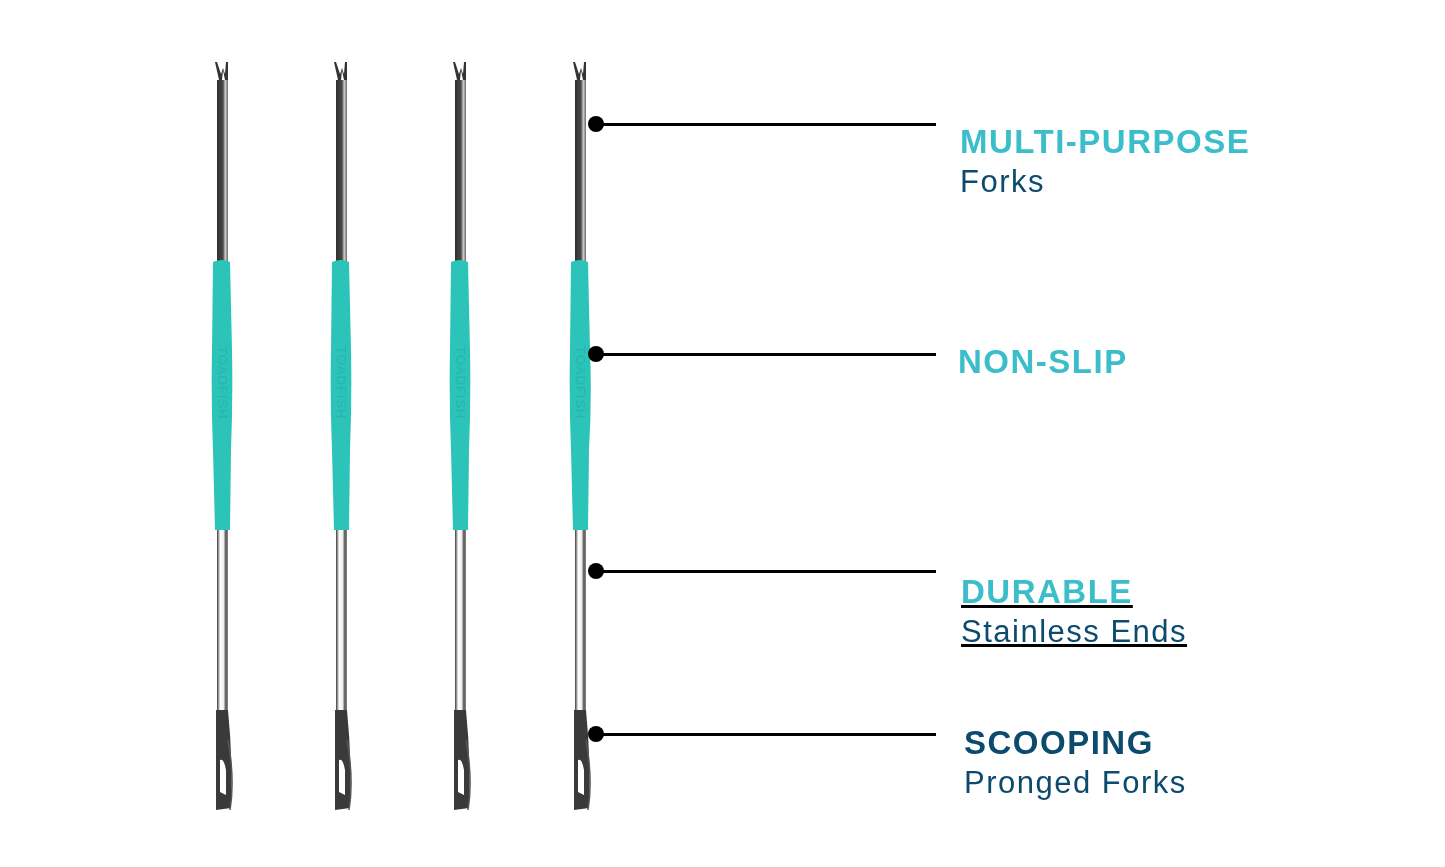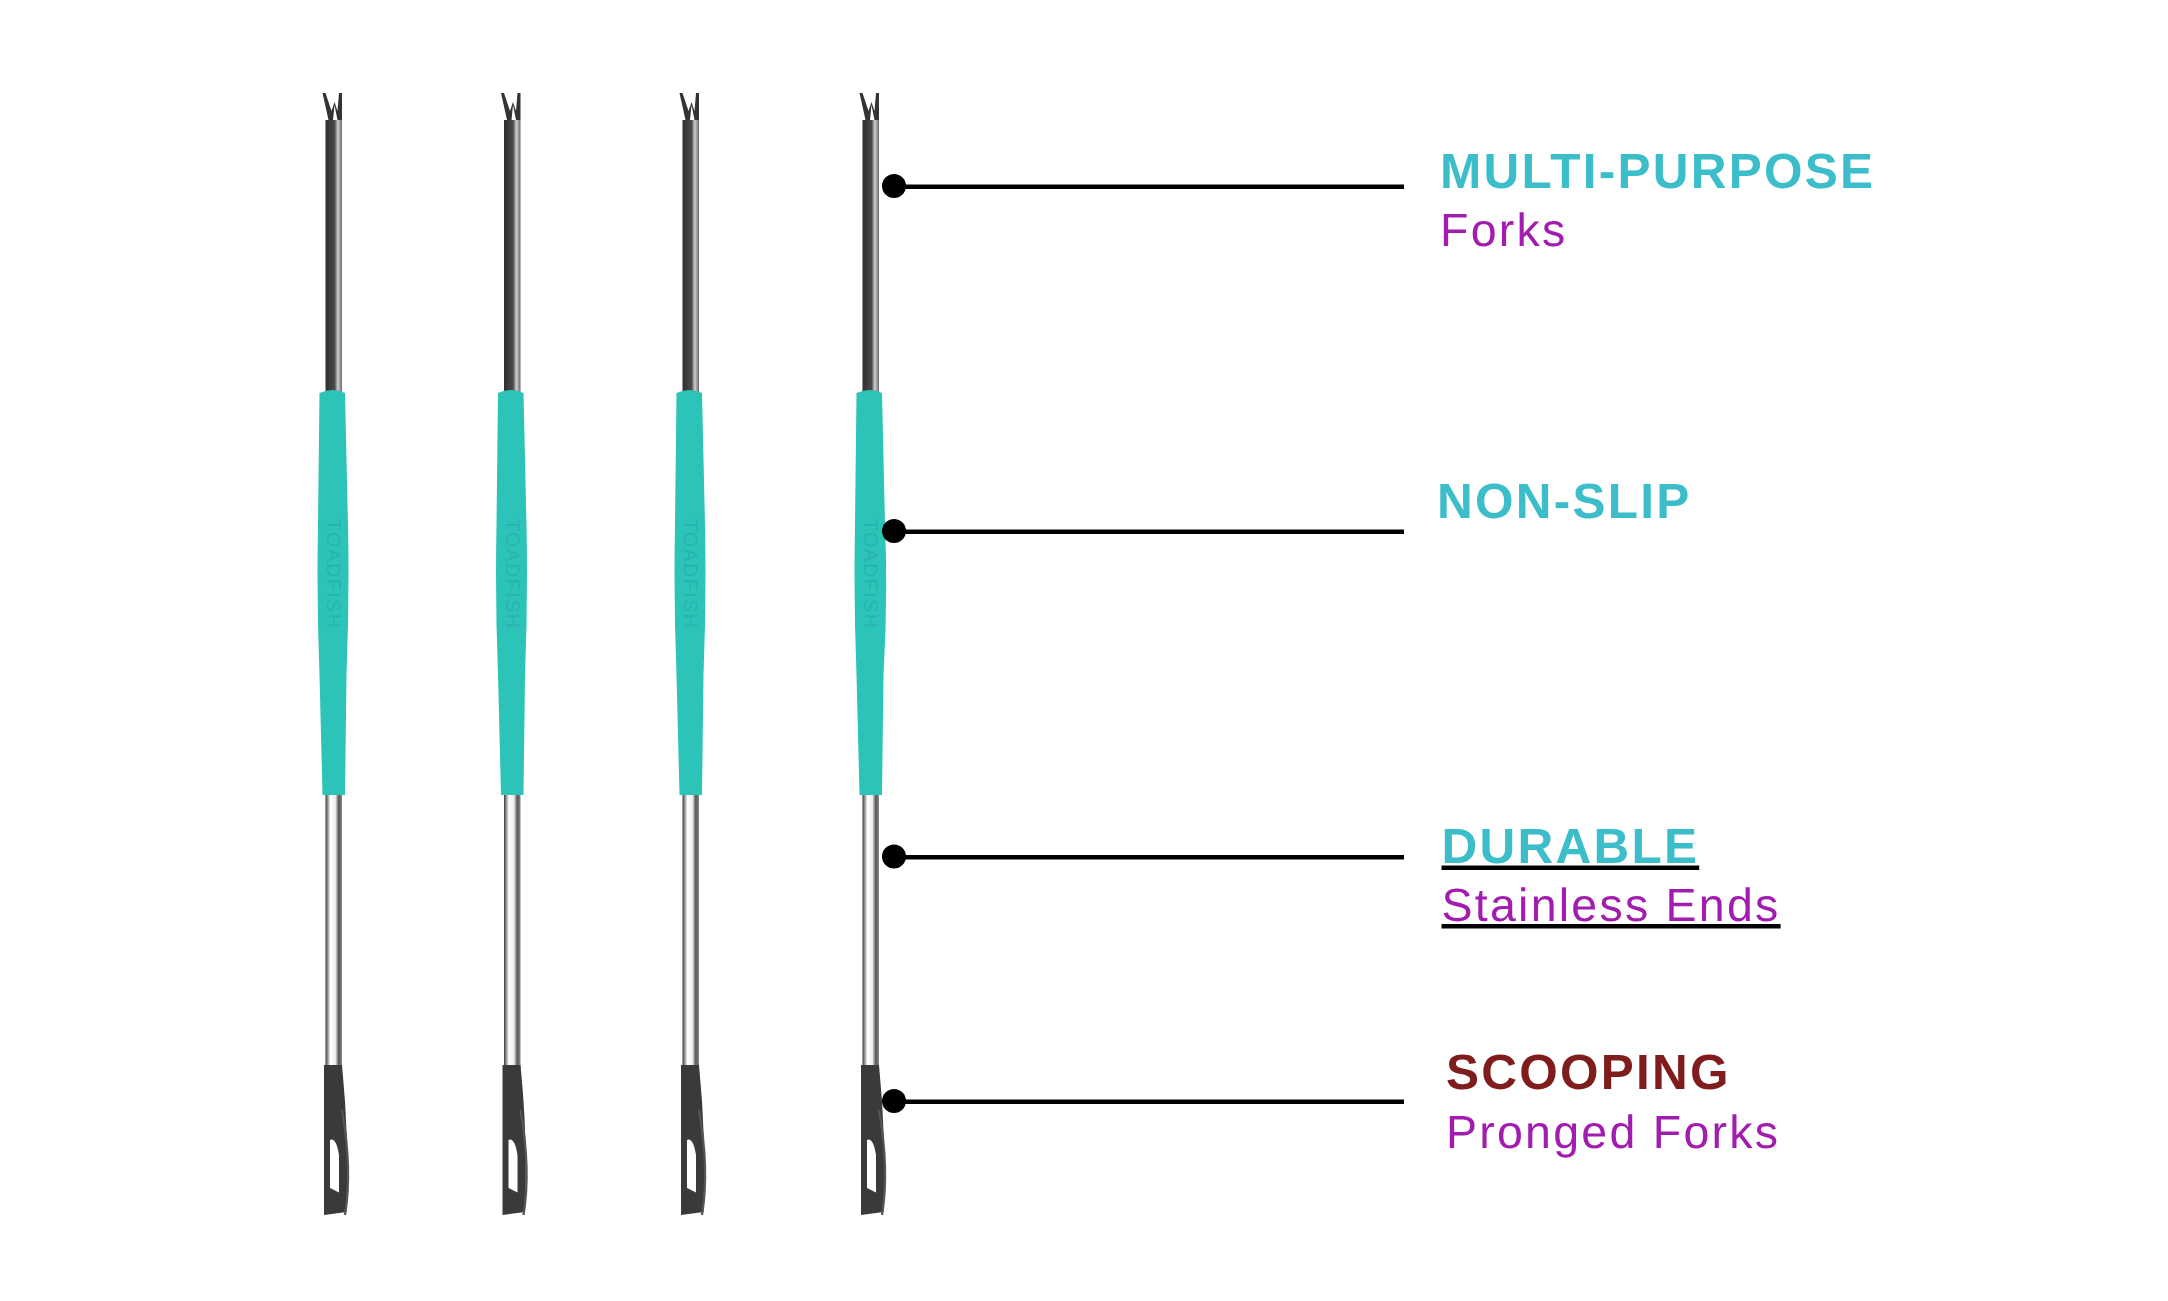--- a/index.html
+++ b/index.html
@@ -10,22 +10,22 @@
     .tool { position: absolute; top: 0; width: 40px; height: 867px; }
     .tool svg { position: absolute; left: 0; top: 0; }
     .brand-text {
       position: absolute; font-size: 13px; letter-spacing: 1px; color: #27b3ae;
       writing-mode: vertical-rl; top: 346px; left: 13px; font-family: "Liberation Sans", sans-serif;
       opacity: 0.9;
     }
     .callout-line { position: absolute; height: 3px; background: #000; }
     .callout-dot { position: absolute; width: 16px; height: 16px; border-radius: 50%; background: #000; }
     .feature { position: absolute; }
-    .feature-heading { display: block; font-size: 33px; font-weight: bold; letter-spacing: 1.5px; line-height: 40px; white-space: nowrap; }
-    .feature-sub { display: block; font-size: 31px; color: #a21caf; letter-spacing: 1.5px; line-height: 40px; white-space: nowrap; }
+    .feature-heading { display: block; font-size: 33px; font-weight: bold; letter-spacing: 1.5px; line-height: 40px; white-space: nowrap; margin-top: 28px; }
+    .feature-sub { display: block; font-size: 31px; color: #0c4a6e; letter-spacing: 1.5px; line-height: 40px; white-space: nowrap; }
   </style>
 </head>
 <body>
 
 <div class="stage">
 
   <div class="tools">
 
     <div class="tool" style="left:202px;">
       <svg width="40" height="867">
@@ -123,18 +123,18 @@
     <div class="feature" style="left:961px; top:544px;text-decoration:underline;">
       <span class="feature-heading" style="color:#3bbdca;">DURABLE</span>
       <span class="feature-sub">Stainless Ends</span>
     </div>
   </div>
 
   <div>
     <div class="callout-dot" style="left:588px; top:726px;"></div>
     <div class="callout-line" style="left:596px; top:733px; width:340px;"></div>
     <div class="feature" style="left:964px; top:695px;">
-      <span class="feature-heading" style="color:#7f1d1d;">SCOOPING</span>
+      <span class="feature-heading" style="color:#0c4a6e;">SCOOPING</span>
       <span class="feature-sub">Pronged Forks</span>
     </div>
   </div>
 
 </div>
 
 </body></html>

